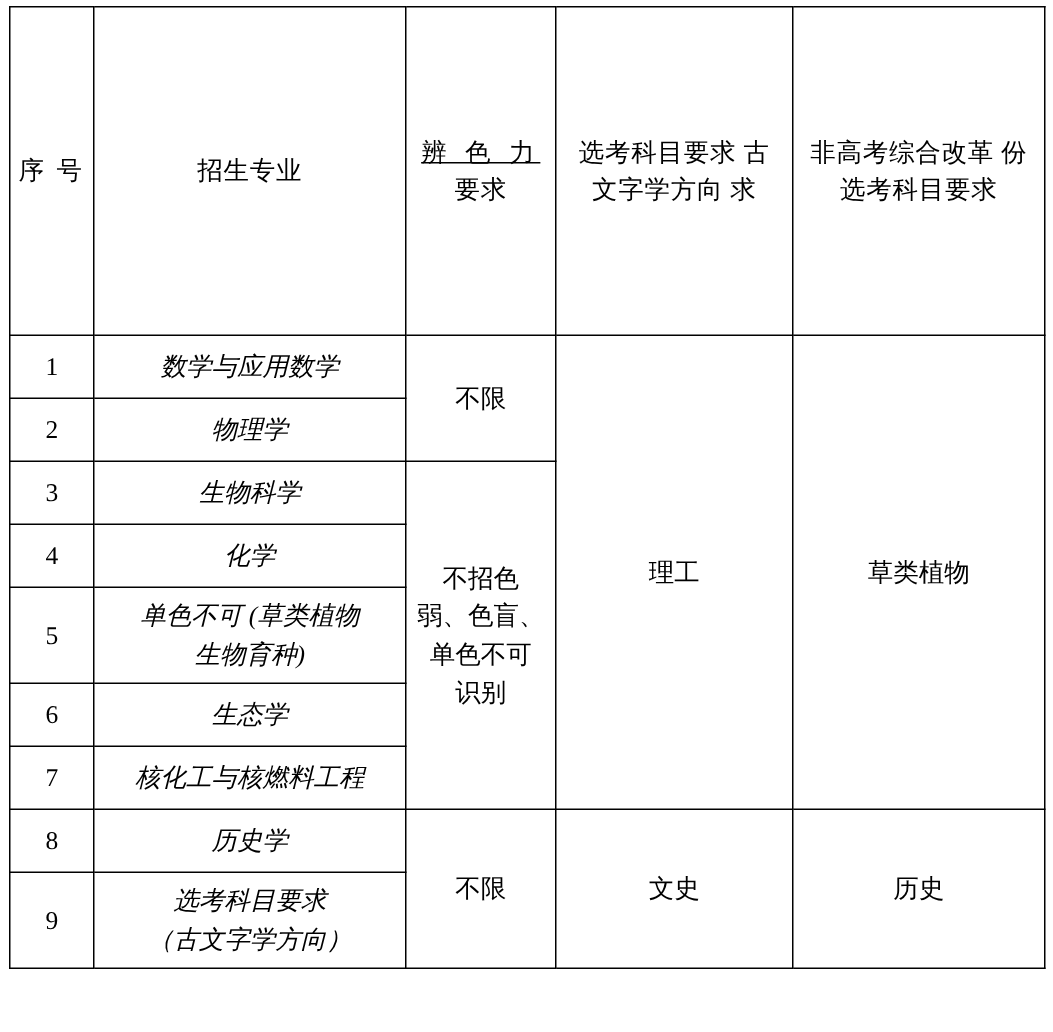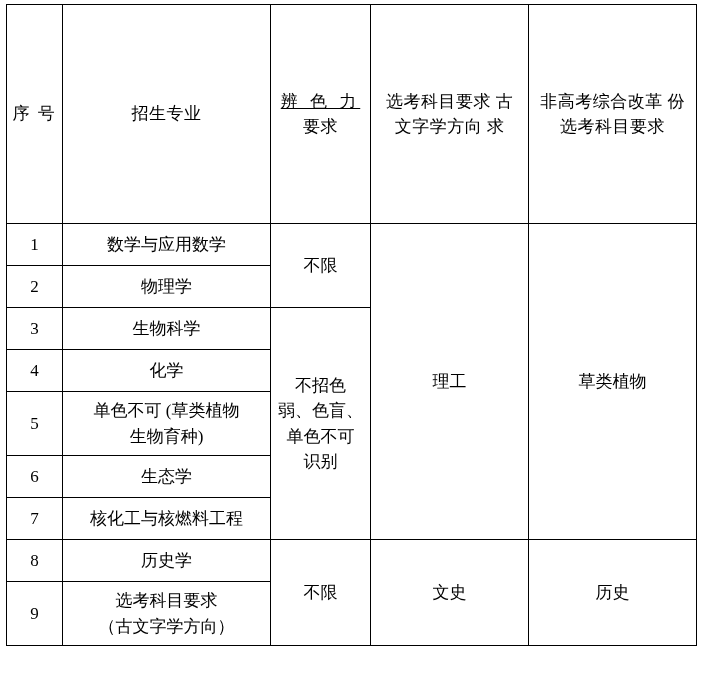--- a/index.html
+++ b/index.html
@@ -59,20 +59,21 @@
   .head-color .l1 { letter-spacing: 4px; text-decoration: underline; }
   .head-wrap {
     padding: 0 6px;
   }
   td.row-no {
     font-size: 17px;
   }
   td.major-name {
     font-size: 17px;
     padding: 4px 4px;
+    font-style: italic;
   }
   td.major-name .line {
     display: block;
   }
   td.color-cell {
     font-size: 17px;
     padding: 0 10px;
   }
   td.color-cell .line {
     display: block;

